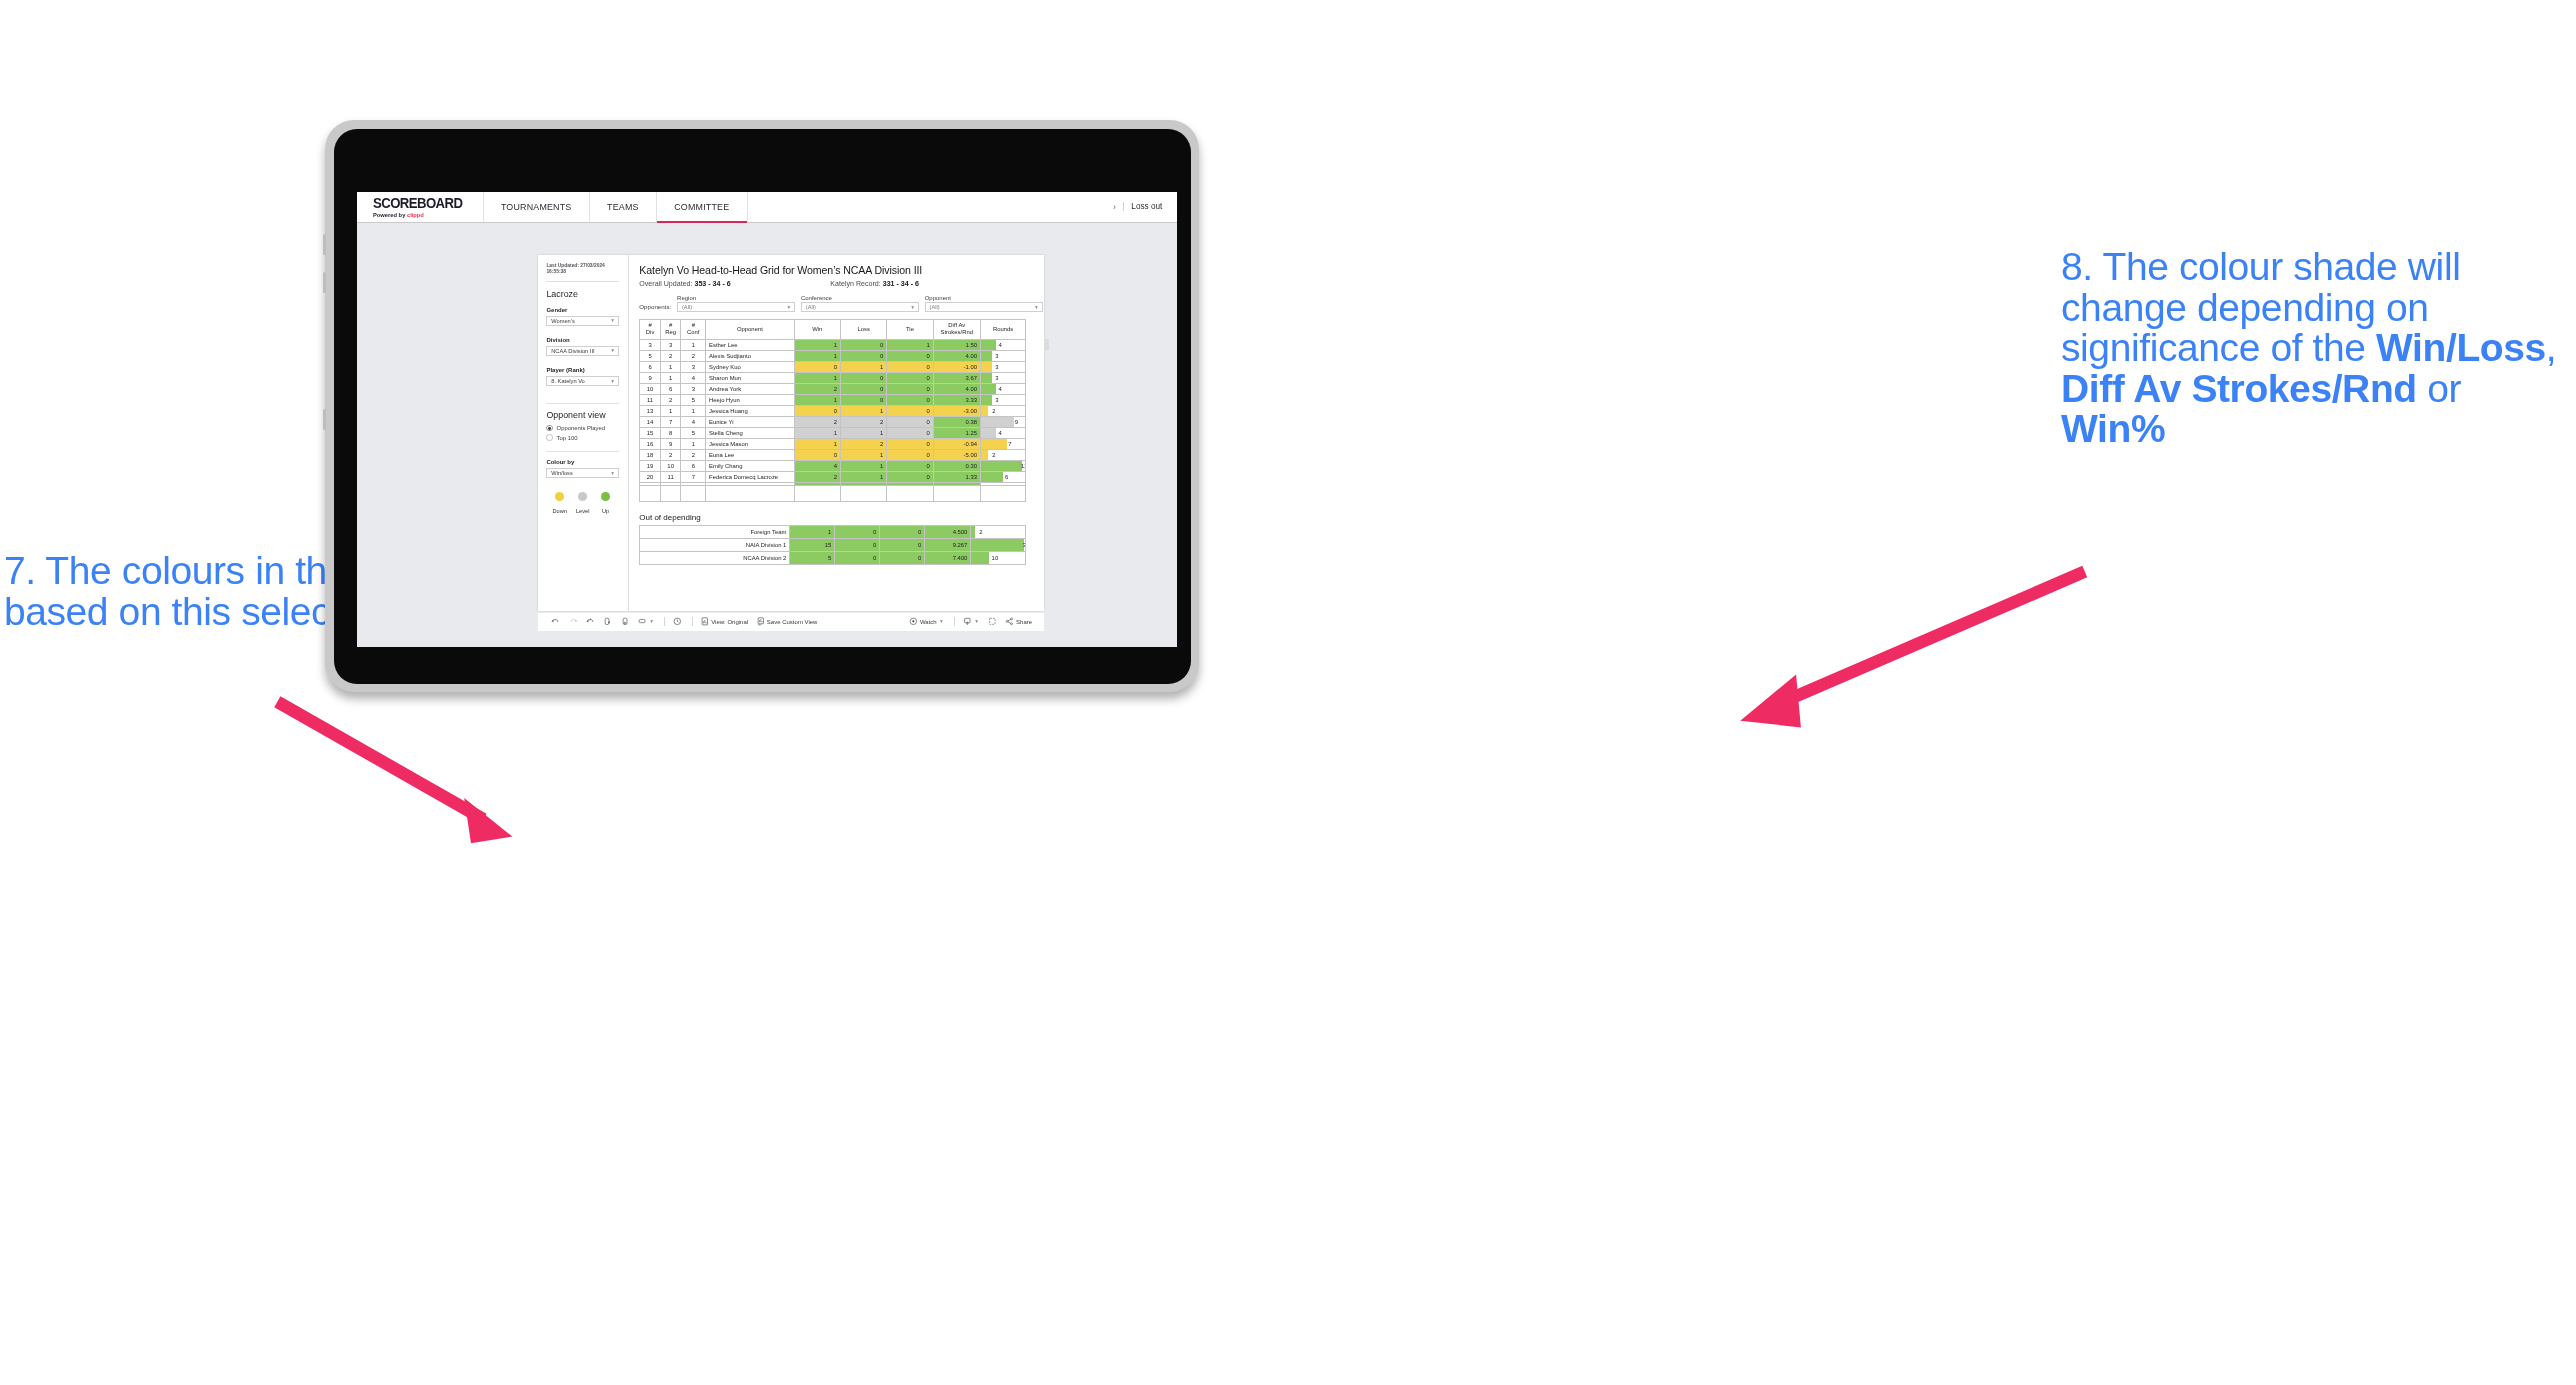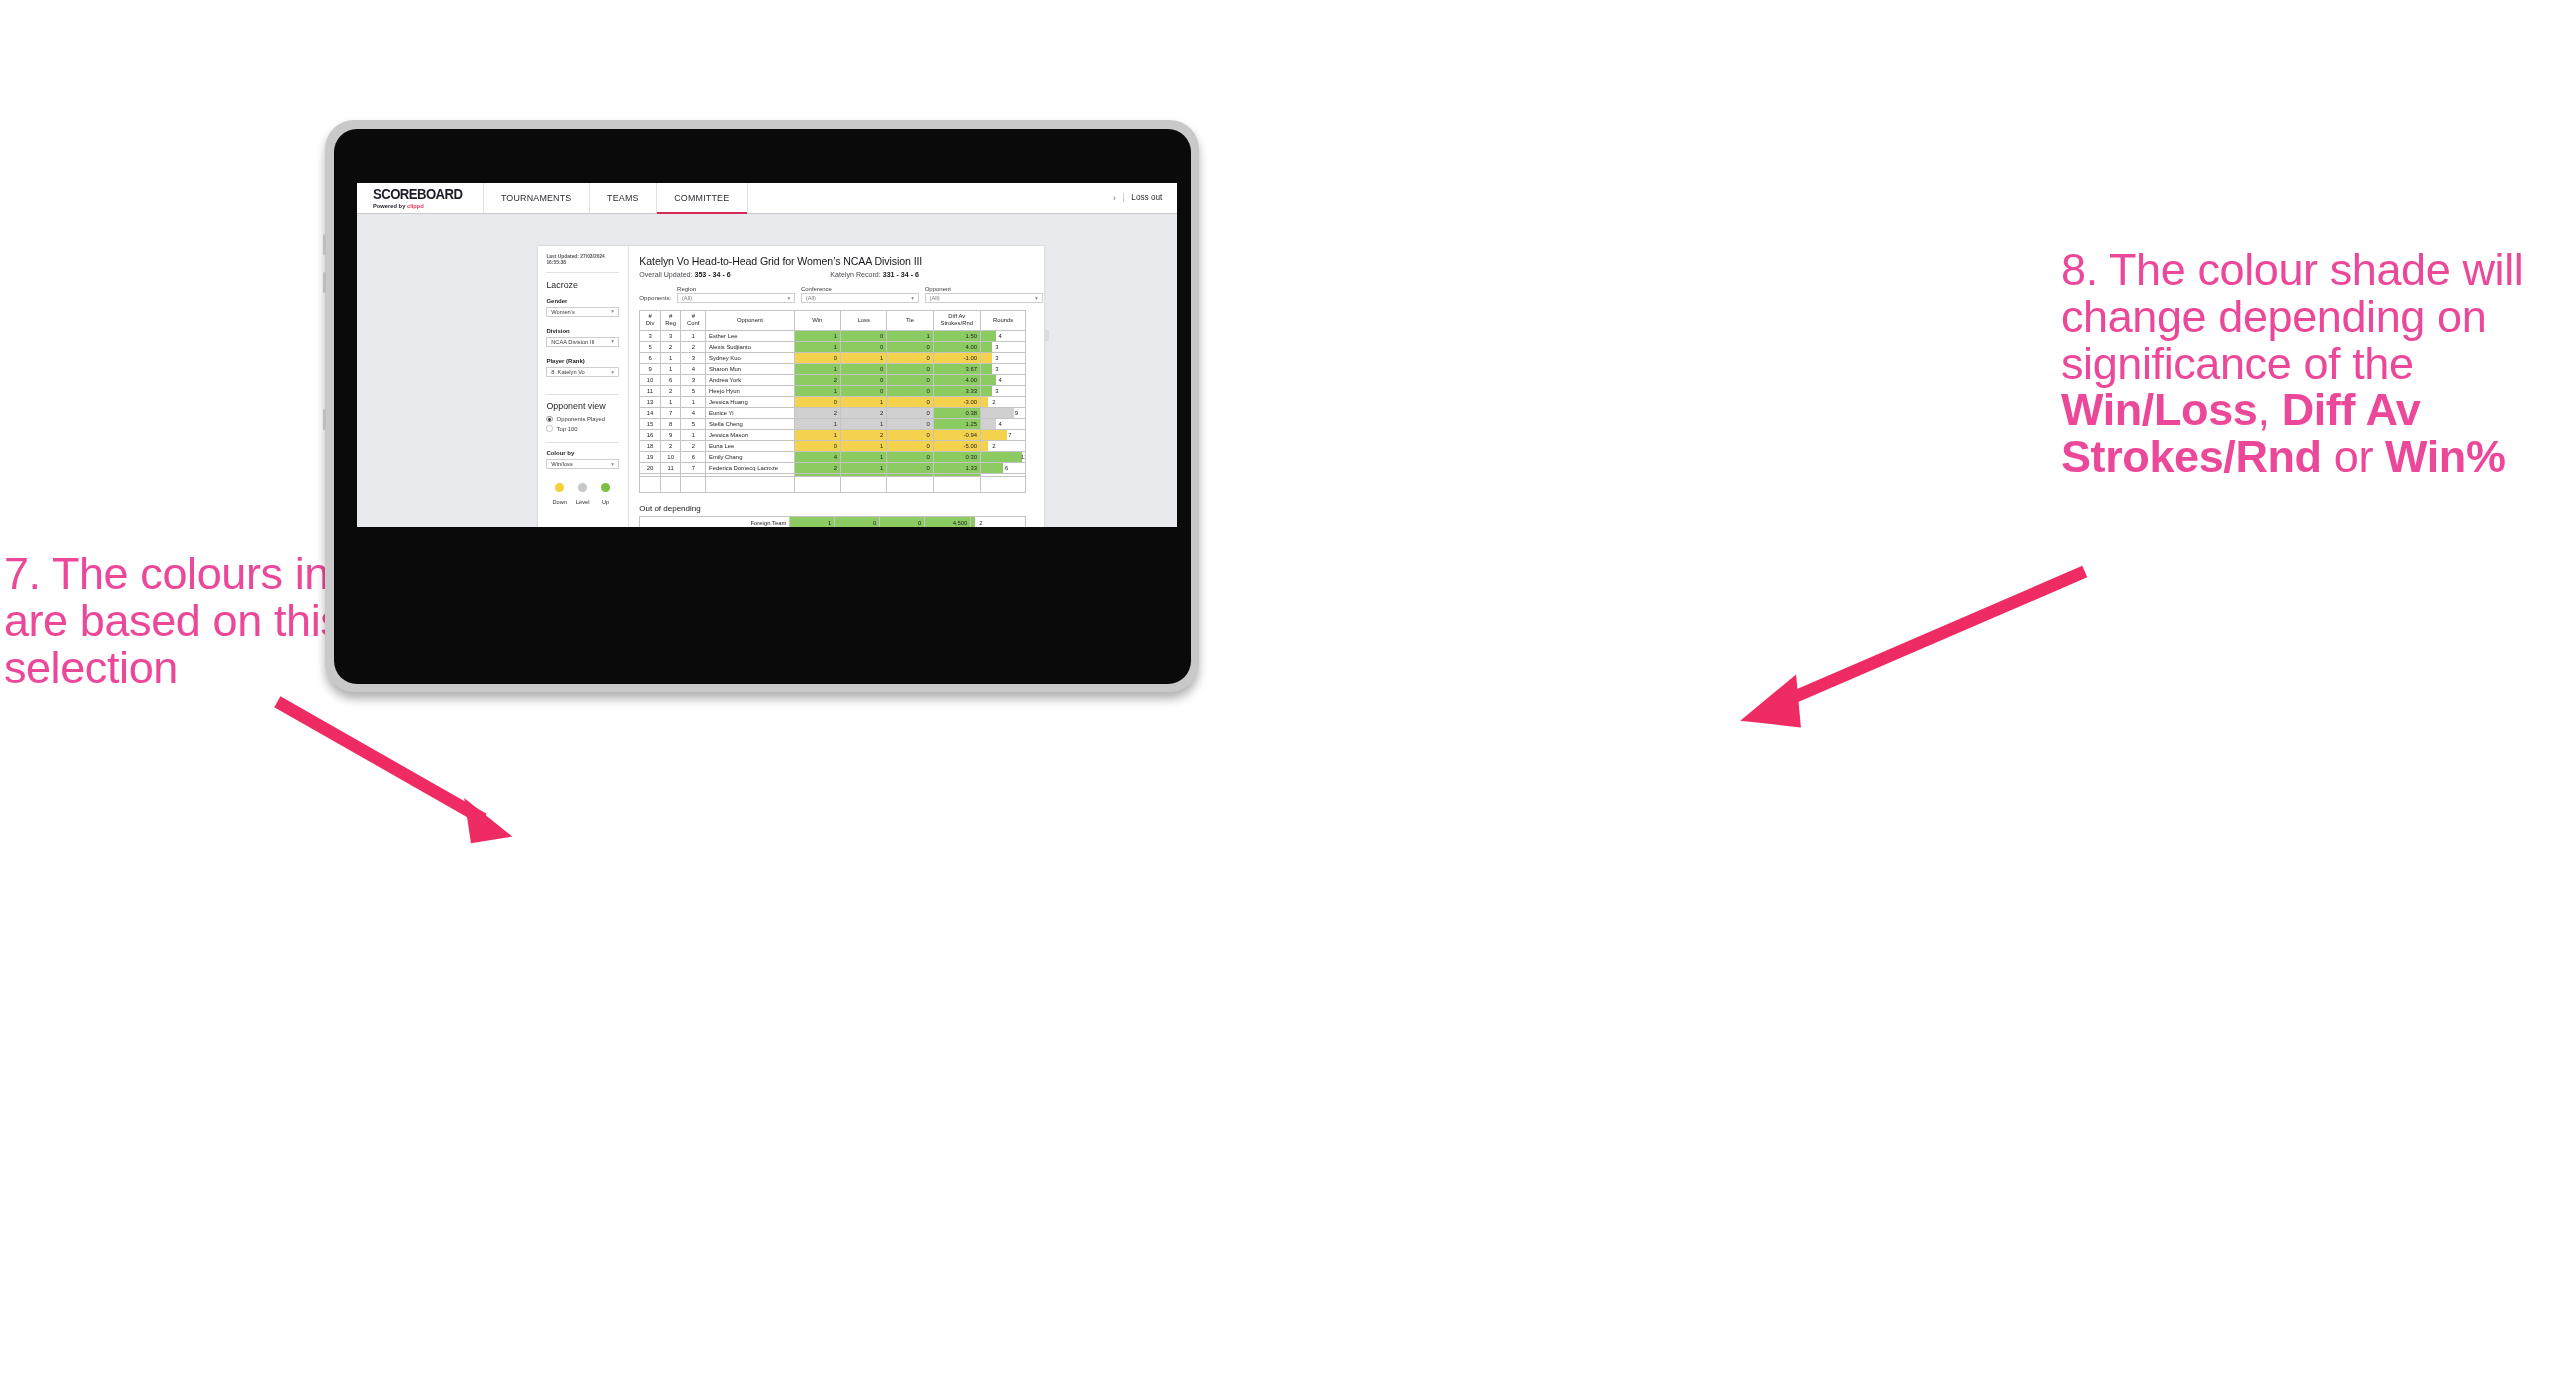--- a/index.html
+++ b/index.html
@@ -7,23 +7,23 @@
     width: 2576px; height: 1386px;
     background: #ffffff;
     font-family: "Liberation Sans", sans-serif;
     overflow: hidden;
   }
   #stage { position: relative; width: 2576px; height: 1386px; background:#fff; }
 
   
   .annot {
     position: absolute;
-    color: #ec4899;
+    color: #3b82f6;
     font-family: "Liberation Sans", sans-serif;
-    font-size: 45px;
+    font-size: 39px;
     line-height: 1.04;
     letter-spacing: -0.4px;
   }
   #annot-left { left: 3.9px; top: 551px; width: 520px; }
   #annot-right { left: 2061px; top: 247px; width: 506px; }
   .annot b { font-weight: bold; }
 
   .arrow { position: absolute; }
 
   
@@ -34,22 +34,22 @@
     border-radius: 29px;
     box-shadow: 0 6.7px 9.6px rgba(0,0,0,0.30);
   }
   #tablet-inner {
     position: absolute; left: 8.7px; top: 8.7px;
     width: 857px; height: 555px;
     background: #0a0a0a;
     border-radius: 23px;
   }
   #screen {
-    position: absolute; left: 23px; top: 54px;
-    width: 820px; height: 344px;
+    position: absolute; left: 23px; top: 63px;
+    width: 820px; height: 455px;
     background: #e9eaee;
     overflow: hidden;
   }
   .vol-btn {
     position: absolute; left: -1.9px; width: 2.9px; height: 21px;
     background: #bdbdbd; border-radius: 1.9px;
   }
 
   
   #appbar {

